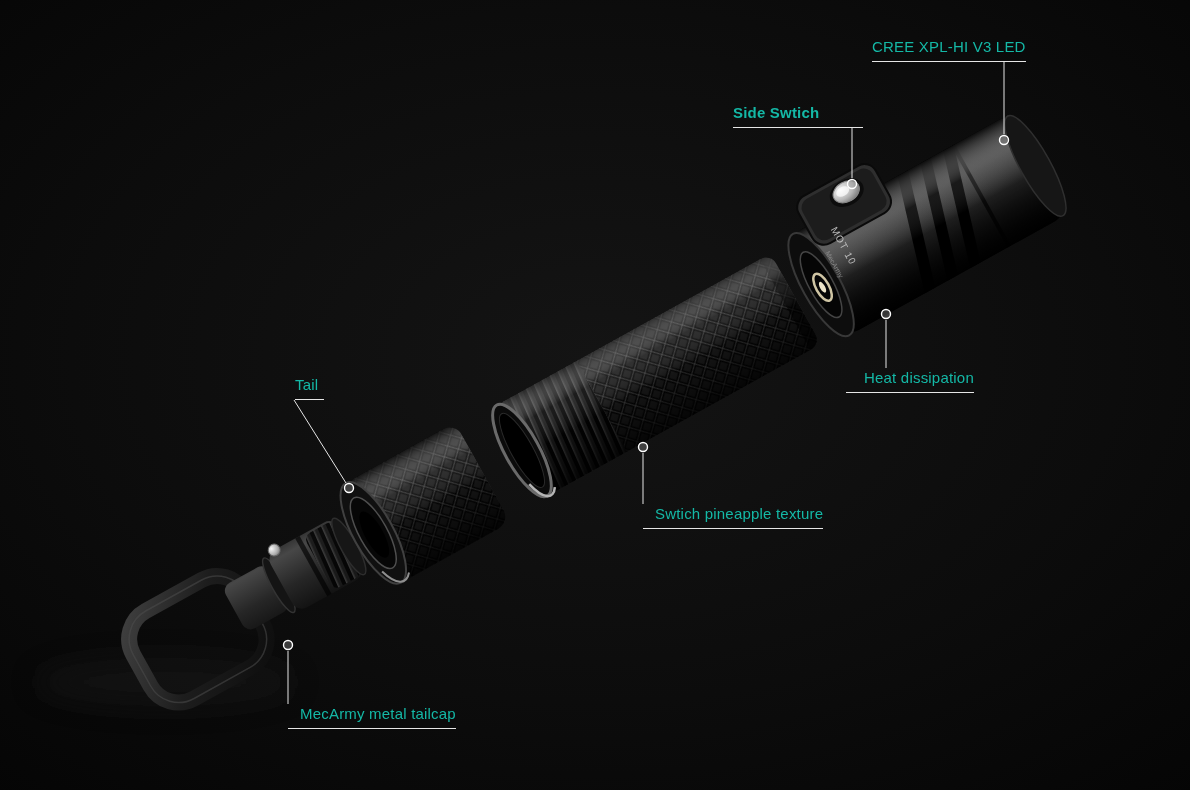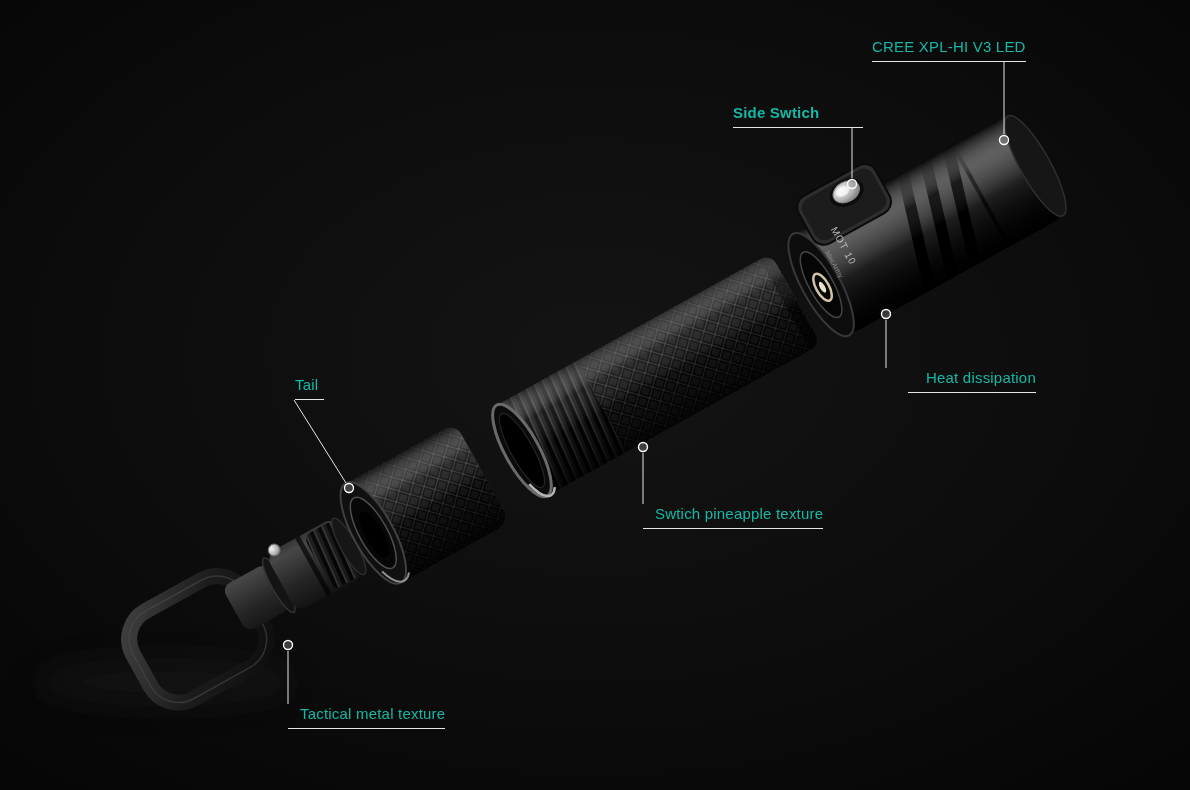--- a/index.html
+++ b/index.html
@@ -15,21 +15,21 @@
     font-size:15px;
     line-height:18px;
     letter-spacing:.2px;
     white-space:nowrap;
     border-bottom:1px solid #e6e6e6;
     padding-bottom:5px;
     display:inline-block;
   }
   #co-led    {left:872px;top:38px;}
   #co-switch {left:733px;top:104px;padding-right:44px;font-weight:bold;}
-  #co-heat   {left:908px;top:369px;padding-left:18px;}
+  #co-heat   {left:846px;top:369px;padding-left:18px;}
   #co-texture{left:643px;top:505px;padding-left:12px;}
   #co-tail   {left:280px;top:376px;padding-right:6px;margin-left:15px;}
   #co-tailcap{left:288px;top:705px;padding-left:12px;}
 </style>
 </head>
 <body>
 
 <div class="stage">
 
   <svg class="layer" viewBox="0 0 1190 790" aria-hidden="true">
@@ -171,15 +171,15 @@
       <circle cx="349" cy="488" r="4.5"></circle>
       <circle cx="288" cy="645" r="4.5"></circle>
     </g>
   </svg>
 
   <div class="callout" id="co-led">CREE XPL-HI V3 LED</div>
   <div class="callout" id="co-switch">Side Swtich</div>
   <div class="callout" id="co-heat">Heat dissipation</div>
   <div class="callout" id="co-texture">Swtich pineapple texture</div>
   <div class="callout" id="co-tail">Tail</div>
-  <div class="callout" id="co-tailcap">Tactical metal texture</div>
+  <div class="callout" id="co-tailcap">MecArmy metal tailcap</div>
 
 </div>
 
 </body></html>

